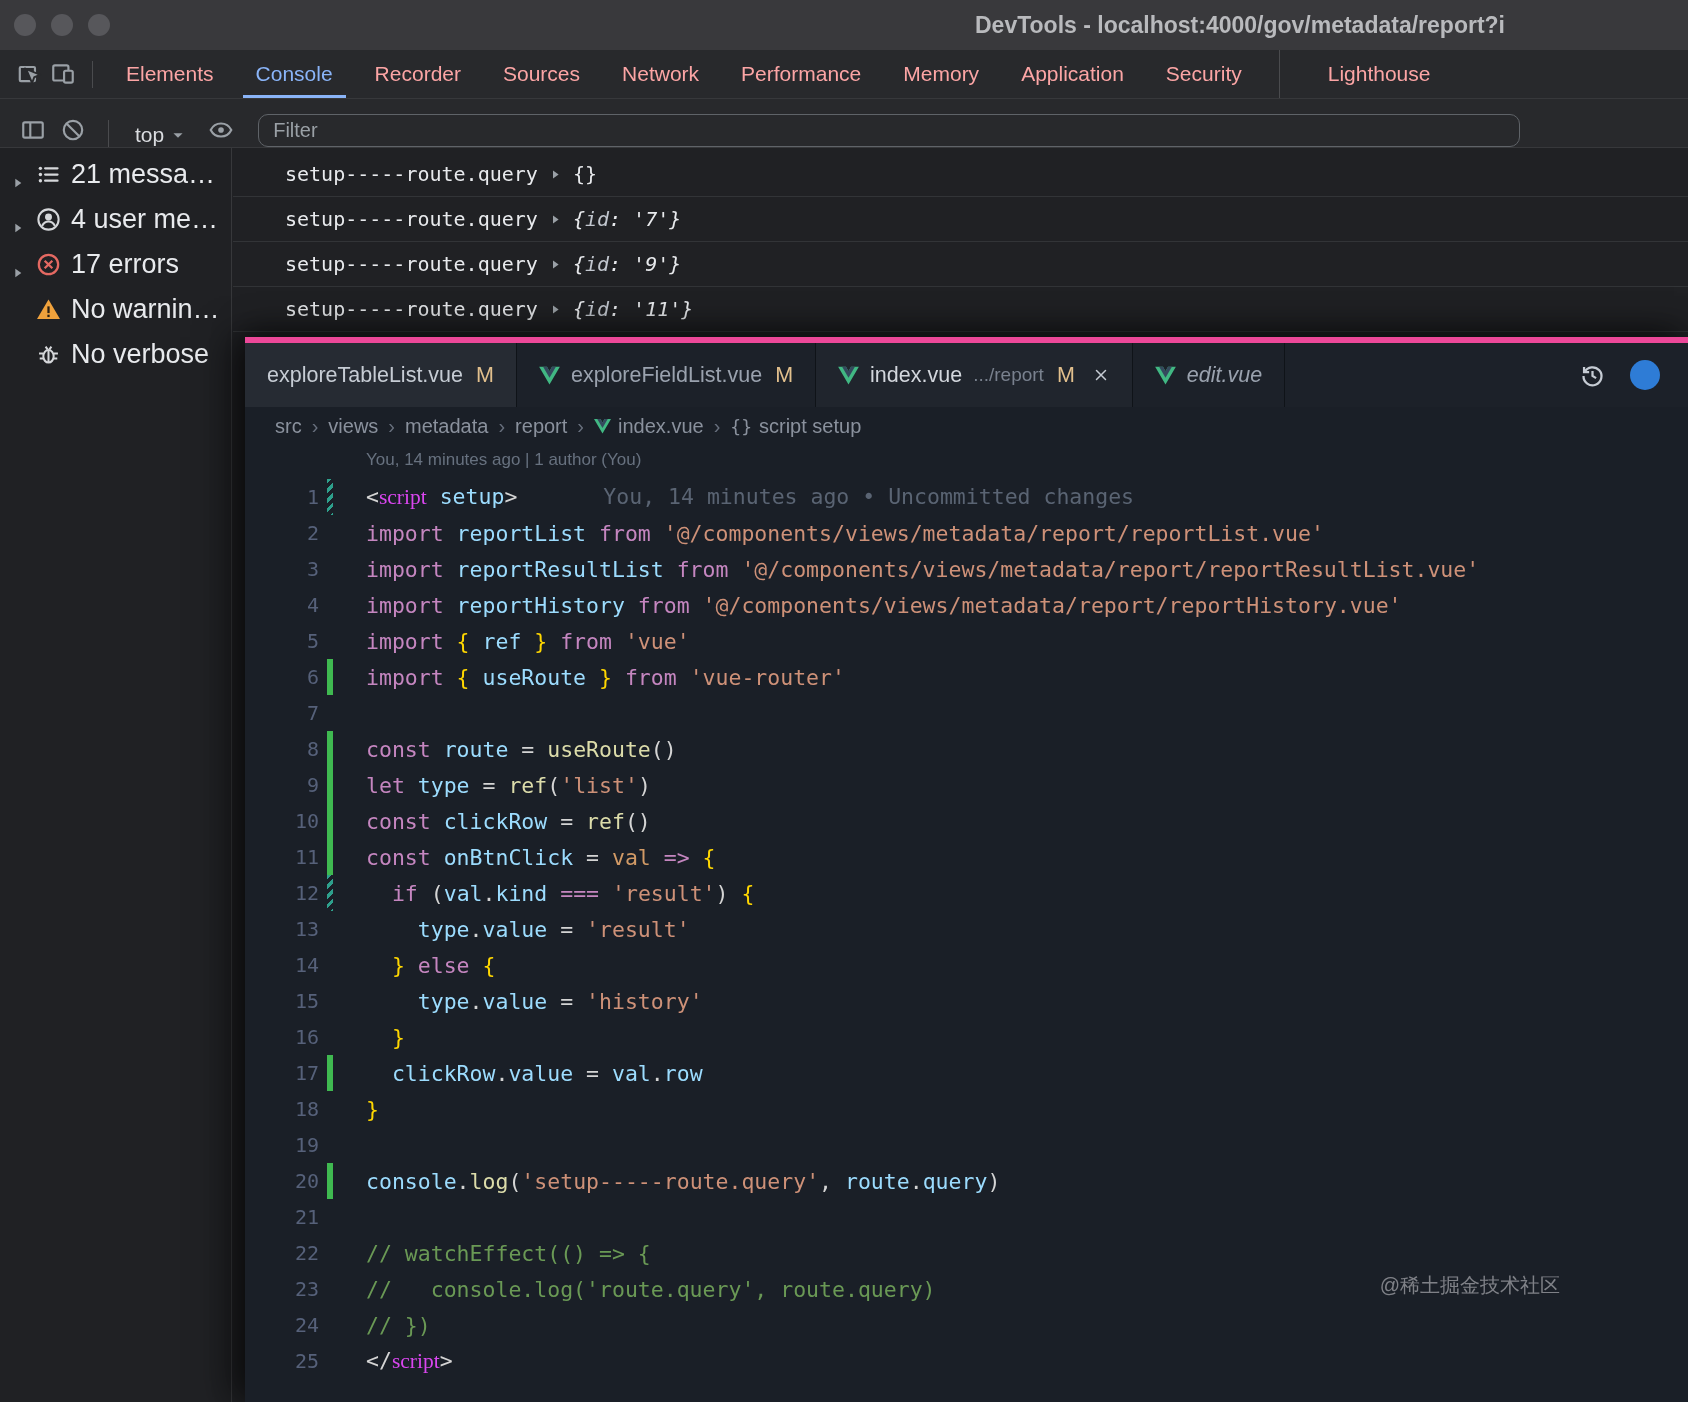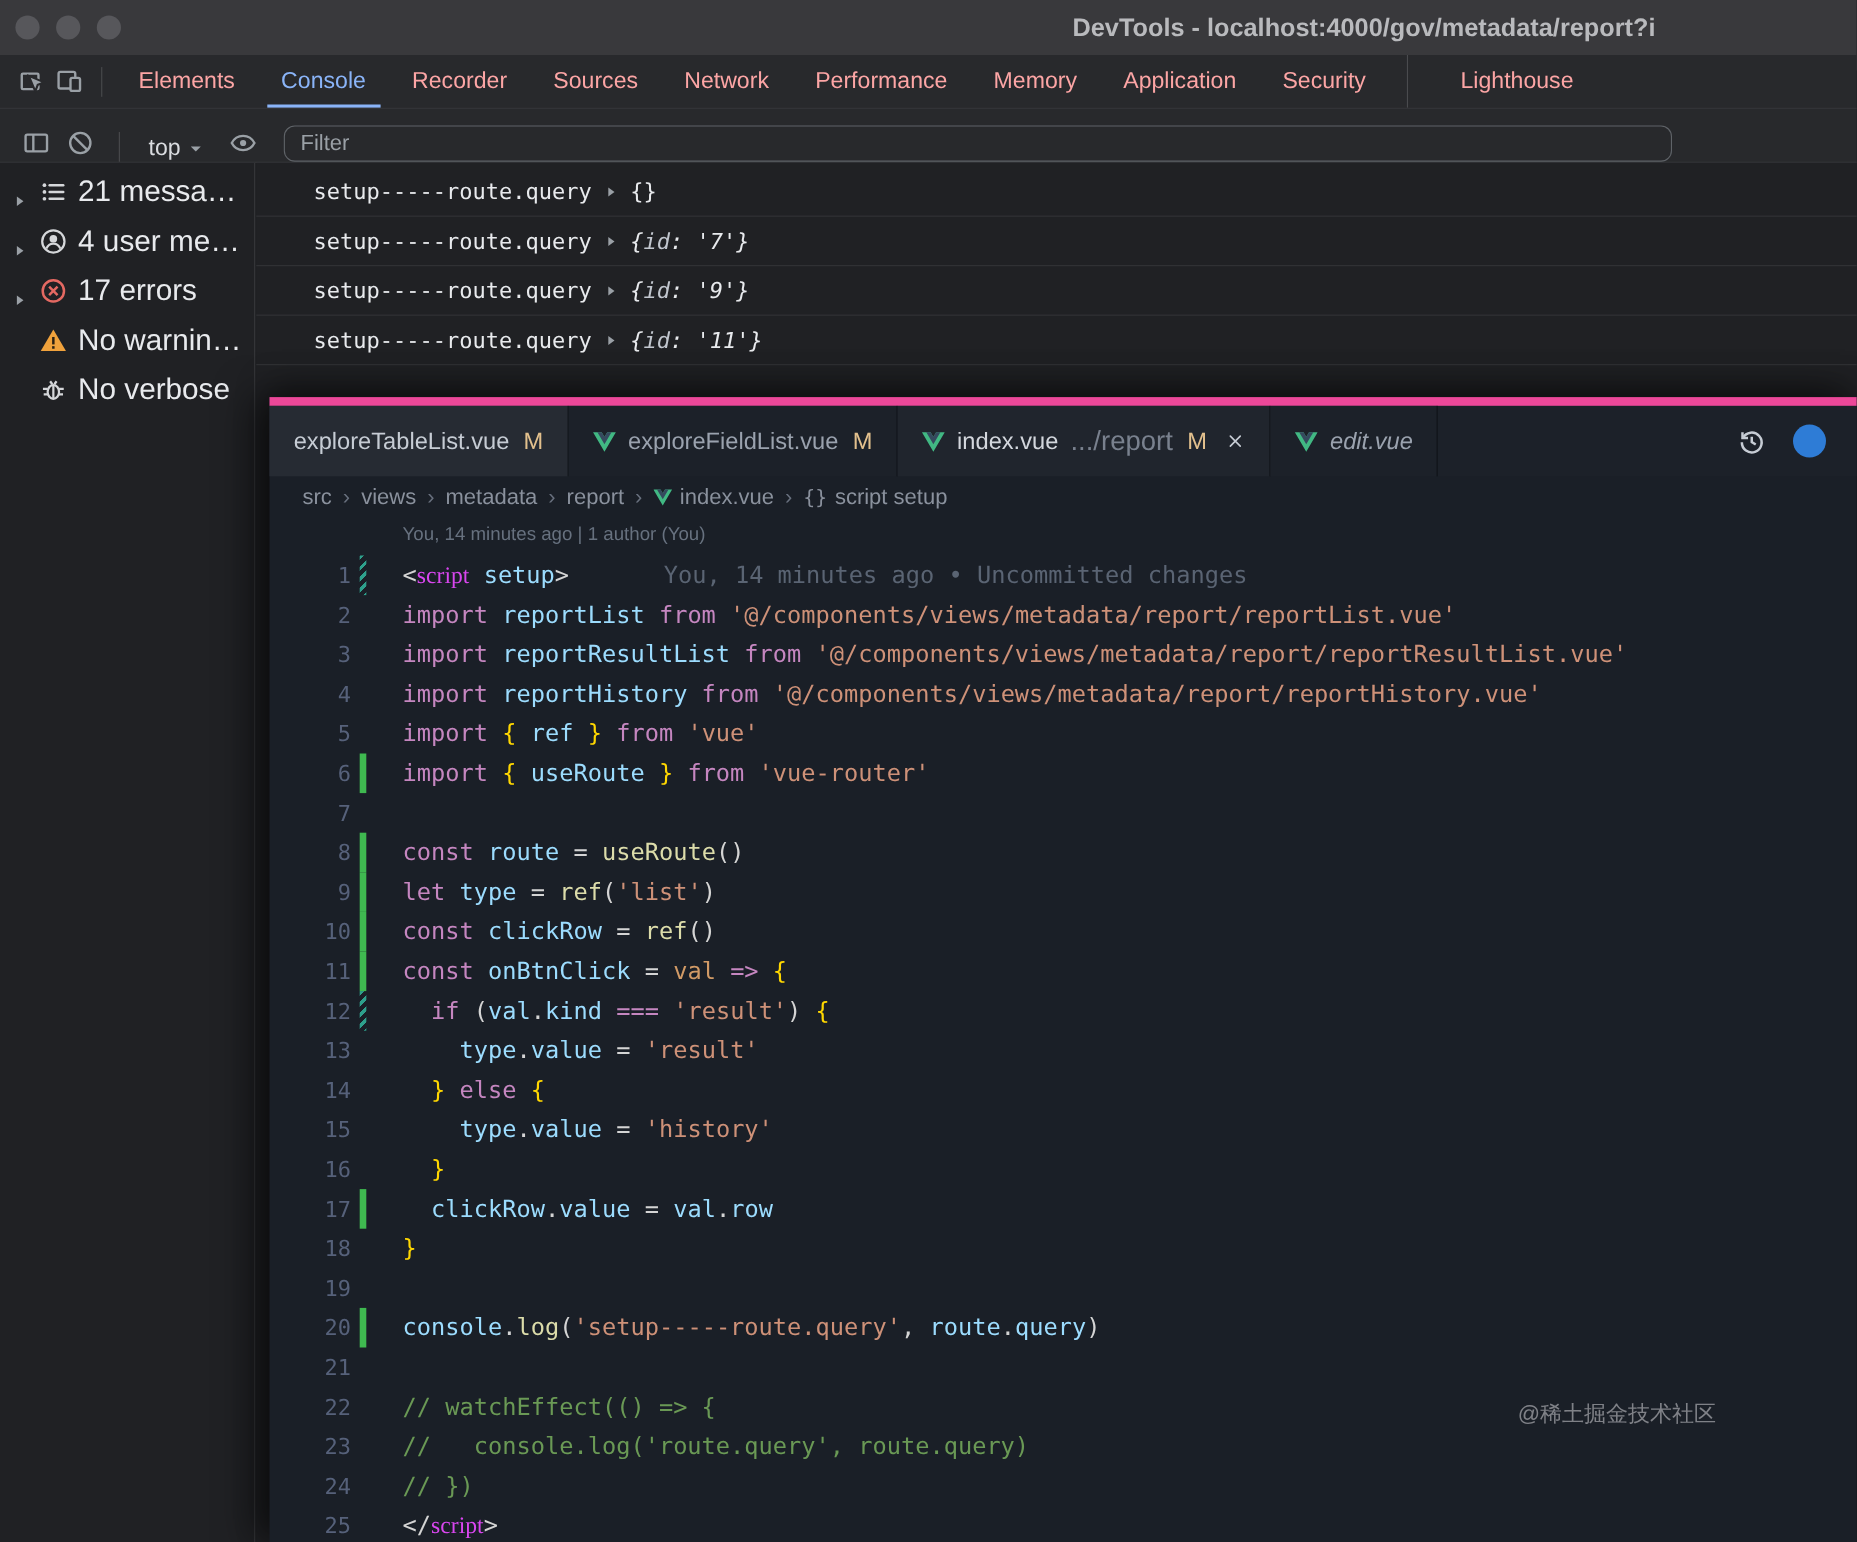--- a/index.html
+++ b/index.html
@@ -81,35 +81,34 @@
   .msg-caret { width:15px; height:15px; display:flex; }
   .msg-caret svg { width:15px; height:15px; }
   .msg-preview .k { font-style:italic; color:#c2c7cf; }
   .msg-preview .v { font-style:italic; color:#e8eaed; }
   .msg-preview .b { font-style:italic; color:#e8eaed; }
   .msg-preview.empty { font-style:normal; }
 
   
   .editor {
     position:absolute; left:245px; top:337px; right:0; bottom:0;
-    background:#1a1f27; border-top:8px solid #ec4899;
+    background:#1a1f27; border-top:6px solid #ec4899;
     box-shadow:-14px 0 34px rgba(0,0,0,.55), 0 -10px 30px rgba(0,0,0,.35);
-    margin-top:24px;
   }
   .ed-tabbar { height:64px; background:#1c2129; display:flex; align-items:stretch; }
   .ed-tab {
     display:flex; align-items:center; gap:11px; padding:0 22px;
     font-size:21.5px; color:#9aa2ae; background:#1c2129; border-right:1px solid #0f1318;
     white-space:nowrap; flex:none;
   }
   .ed-tab.light { background:#262b33; color:#c6ccd4; }
   .ed-tab.active { background:#20252d; color:#d3d7dd; }
   .ed-tab .vuei { width:21px; height:19px; display:flex; }
   .ed-tab .vuei svg { width:21px; height:19px; }
-  .ed-tab .suffix { color:#79818e; font-size:25px; }
+  .ed-tab .suffix { color:#79818e; font-size:19px; }
   .ed-tab .badge { color:#e2c08d; margin-left:2px; }
   .ed-tab.italic .lbl { font-style:italic; }
   .ed-close { width:18px; height:18px; display:flex; margin-left:6px; }
   .ed-close svg { width:18px; height:18px; }
   .ed-rightzone { margin-left:auto; display:flex; align-items:center; gap:24px; padding-right:28px; }
   .hist-btn { width:27px; height:27px; display:flex; }
   .hist-btn svg { width:27px; height:27px; }
   .blue-dot { width:30px; height:30px; border-radius:50%; background:#2e7cd6; flex:none; }
 
   .ed-breadcrumb {

